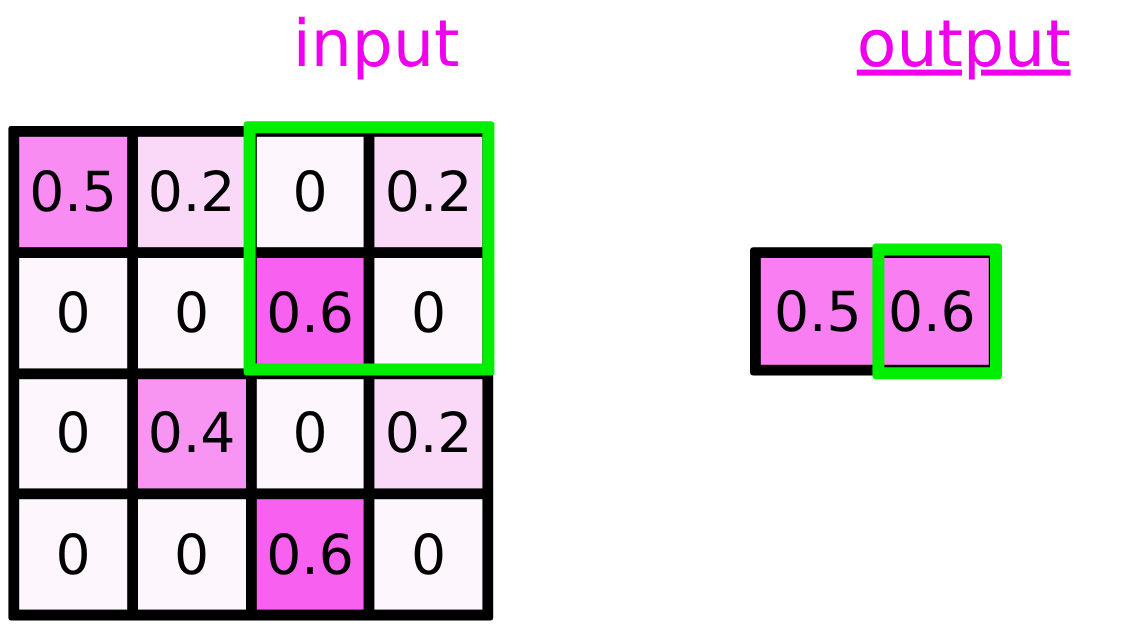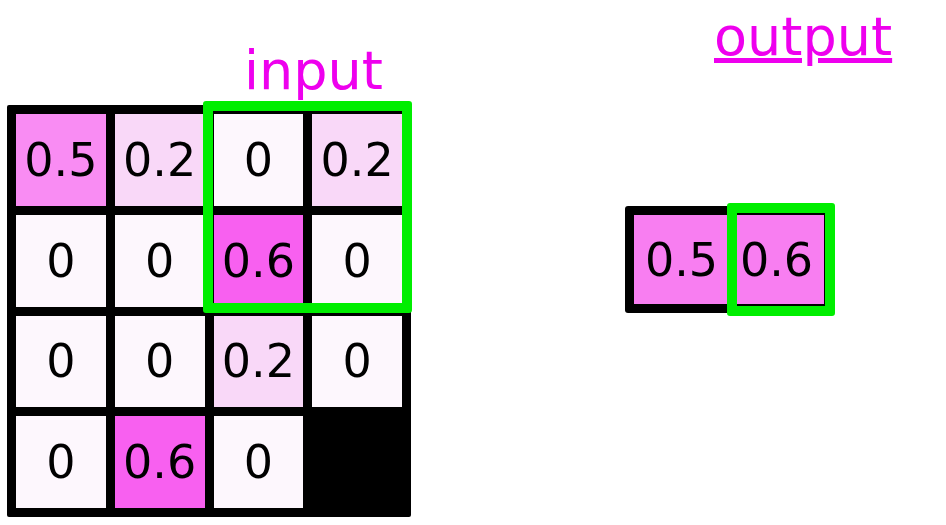--- a/index.html
+++ b/index.html
@@ -104,36 +104,37 @@
     height: 113px;
     border: 10px solid #00ee00;
     box-sizing: border-box;
     border-radius: 3px;
     pointer-events: none;
   }
 </style>
 </head>
 <body style="background: rgb(255, 255, 255);">
 
-<div class="title" id="title-input" style="color: rgb(238, 0, 238); margin-top: 34px;">input</div>
+<div class="title" id="title-input" style="color: rgb(238, 0, 238);">input</div>
 
 <div class="title" id="title-output" style="color: rgb(238, 0, 238); text-decoration: underline;">output</div>
 
 <div id="input-grid">
   <div class="cell" style="background: rgb(249, 140, 243);">0.5</div>
   <div class="cell" style="background: rgb(249, 216, 248);">0.2</div>
   <div class="cell" style="background: rgb(253, 247, 253);">0</div>
   <div class="cell" style="background: rgb(249, 216, 248);">0.2</div>
 
   <div class="cell" style="background: rgb(253, 247, 253);">0</div>
   <div class="cell" style="background: rgb(253, 247, 253);">0</div>
   <div class="cell" style="background: rgb(248, 96, 240);">0.6</div>
   <div class="cell" style="background: rgb(253, 247, 253);">0</div>
 
   <div class="cell" style="background: rgb(253, 247, 253);">0</div>
+  <div class="cell" style="background: rgb(248, 148, 242);">0.4</div>
   <div class="cell" style="background: rgb(253, 247, 253);">0</div>
   <div class="cell" style="background: rgb(249, 216, 248);">0.2</div>
 
   <div class="cell" style="background: rgb(253, 247, 253);">0</div>
   <div class="cell" style="background: rgb(253, 247, 253);">0</div>
   <div class="cell" style="background: rgb(248, 96, 240);">0.6</div>
   <div class="cell" style="background: rgb(253, 247, 253);">0</div>
 </div>
 
 <div id="input-highlight" style="border-color: rgb(0, 238, 0);"></div>

